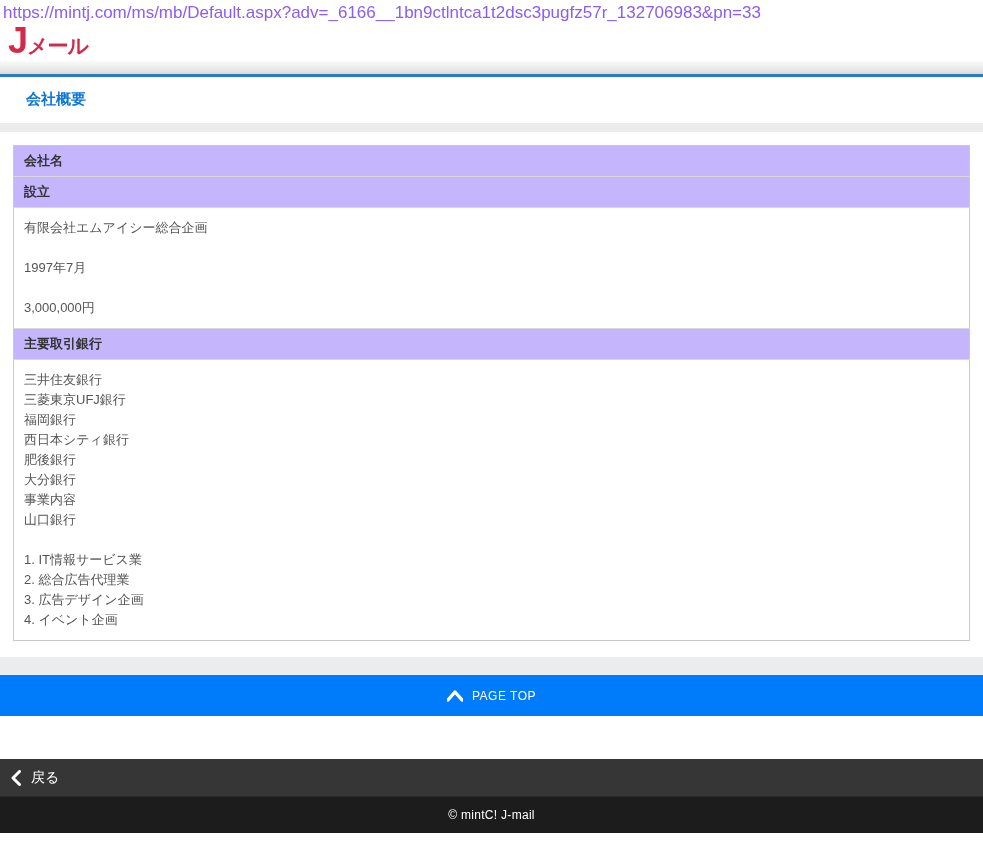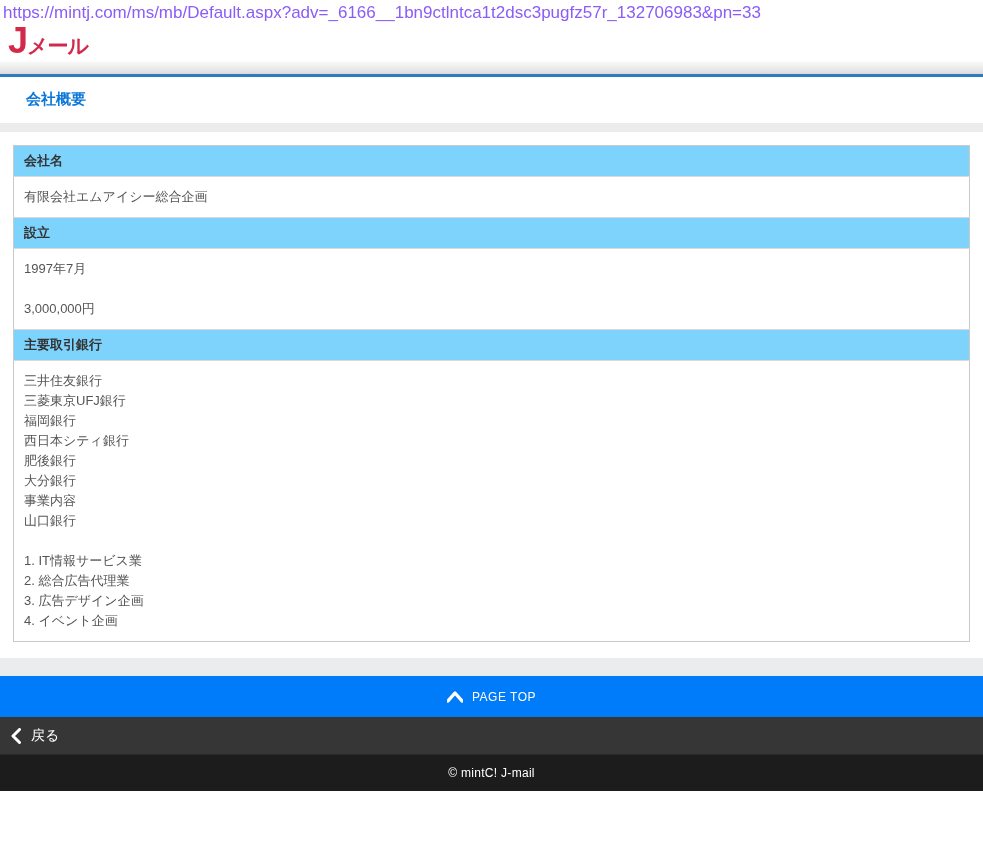--- a/index.html
+++ b/index.html
@@ -25,21 +25,21 @@
   .title-section { padding:13px 13px 14px 26px; background:#fff; }
   .page-title { color:var(--title-blue,#0a76d8); font-size:15px; font-weight:bold; }
 
   .gray-strip-top { height:9px; background:#ececec; }
   .white-gap-top { height:13px; background:#fff; }
 
   
   .table-wrap { padding:0 13px; background:#fff; }
   table.company { width:100%; border-collapse:collapse; border:1px solid #c9c9c9; }
   table.company th {
-    background:#7dd3fc; text-align:left; font-size:13px; font-weight:bold; color:#333;
+    background:#c4b5fd; text-align:left; font-size:13px; font-weight:bold; color:#333;
     padding:7px 10px; border-top:1px solid #d9d9d9; border-bottom:1px solid #d9d9d9;
     height:30px; line-height:16px;
   }
   table.company tr:first-child th { border-top:none; }
   table.company td {
     background:#fff; font-size:13px; color:#555; padding:12px 10px; line-height:16px; height:40px;
   }
   table.company td.multi { padding:10px; height:auto; }
   table.company td.multi .cell-line { line-height:20px; }
 
@@ -47,21 +47,21 @@
   .gray-strip-bottom { height:18px; background:#ebeced; }
 
   
   .pagetop-bar { height:41px; background:var(--pagetop-blue,#007bf9); display:flex;
                  align-items:center; justify-content:center; cursor:pointer; }
   .pagetop-bar .chev-up { width:16px; height:12px; margin-right:9px; display:inline-block; }
   .pagetop-label { color:#fff; font-size:12px; letter-spacing:0.5px; }
 
   
   .back-bar { height:38px; background:#363636; display:flex; align-items:center;
-              padding-left:11px; cursor:pointer; border-bottom:1px solid #2a2a2a; }
+              padding-left:11px; cursor:pointer; border-bottom:1px solid #2a2a2a;margin-top:43px; }
   .back-bar .chev-left { width:10px; height:16px; margin-right:10px; display:inline-block; }
   .back-label { color:#fff; font-size:14px; }
 
   
   .footer-bar { height:36px; background:#1c1c1c; display:flex; align-items:center; justify-content:center; }
   .copyright { color:#fff; font-size:12px; letter-spacing:0.3px; }
 </style>
 </head>
 <body>
 
@@ -84,24 +84,24 @@
 <div class="gray-strip-top"></div>
 <div class="white-gap-top"></div>
 
 <div class="table-wrap">
   <table class="company">
     <tbody id="company-table-body">
         <tr>
           <th>会社名</th>
         </tr>
         <tr>
-          <td>有限会社エムアイシー総合企画</td>
+          <th>設立</th>
         </tr>
         <tr>
-          <th>設立</th>
+          <td>有限会社エムアイシー総合企画</td>
         </tr>
         <tr>
           <td>1997年7月</td>
         </tr>
         <tr>
           <td>3,000,000円</td>
         </tr>
         <tr>
           <th>主要取引銀行</th>
         </tr>

